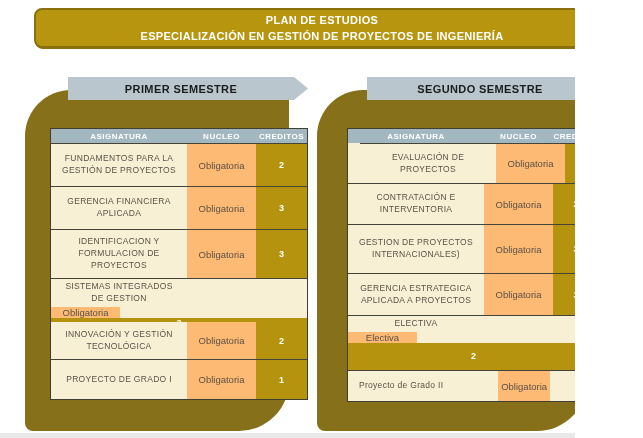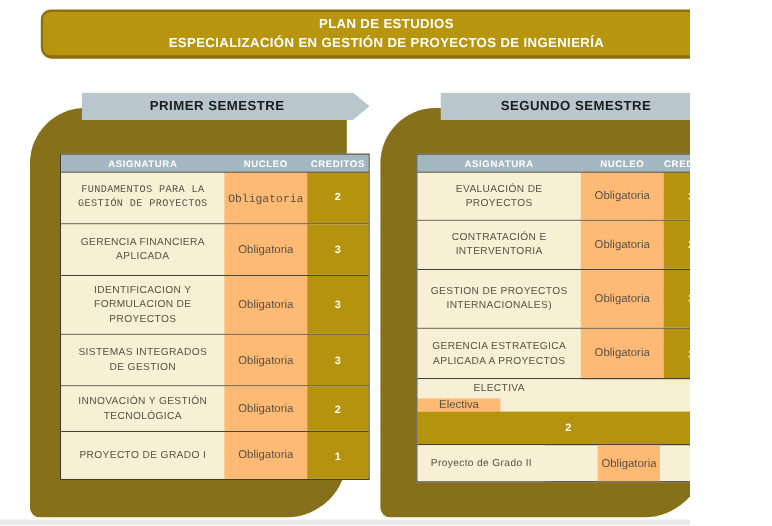--- a/index.html
+++ b/index.html
@@ -60,28 +60,28 @@
   }
   .trow .col-b {
     background:#fdba74; color:#5a5147; font-size:9.5px;
     display:flex; align-items:center; justify-content:center; text-align:center;
   }
   .trow .col-c {
     background:#b6930e; color:#ffffff; font-size:9px; font-weight:bold;
     display:flex; align-items:center; justify-content:center;
   }
 
-  .ctable-1 .tbody .trow:nth-child(1){ height:43px;font-family:Liberation Mono, monospace; }
+  .ctable-1 .tbody .trow:nth-child(1){ height:43px; }
   .ctable-1 .tbody .trow:nth-child(2){ height:43px; }
   .ctable-1 .tbody .trow:nth-child(3){ height:49px; }
-  .ctable-1 .tbody .trow:nth-child(4){ height:43px; }
+  .ctable-1 .tbody .trow:nth-child(4){ height:43px;flex-direction:column; }
   .ctable-1 .tbody .trow:nth-child(5){ height:38px; }
   .ctable-1 .tbody .trow:nth-child(6){ height:40px; }
 
-  .ctable-2 .tbody .trow:nth-child(1){ height:40px; }
+  .ctable-2 .tbody .trow:nth-child(1){ height:40px;margin-left:12px; }
   .ctable-2 .tbody .trow:nth-child(2){ height:41px; }
   .ctable-2 .tbody .trow:nth-child(3){ height:49px; }
   .ctable-2 .tbody .trow:nth-child(4){ height:42px; }
   .ctable-2 .tbody .trow:nth-child(5){ height:55px;flex-direction:column; }
   .ctable-2 .tbody .trow:nth-child(6){ height:31px;gap:44px; }
 
   .bottom-strip {
     position:absolute; left:0; right:0; bottom:0; height:5px; background:#e9e9e9;
   }
 </style>

